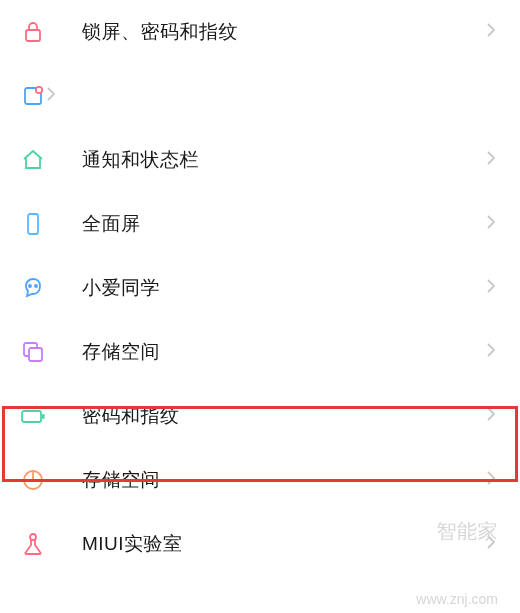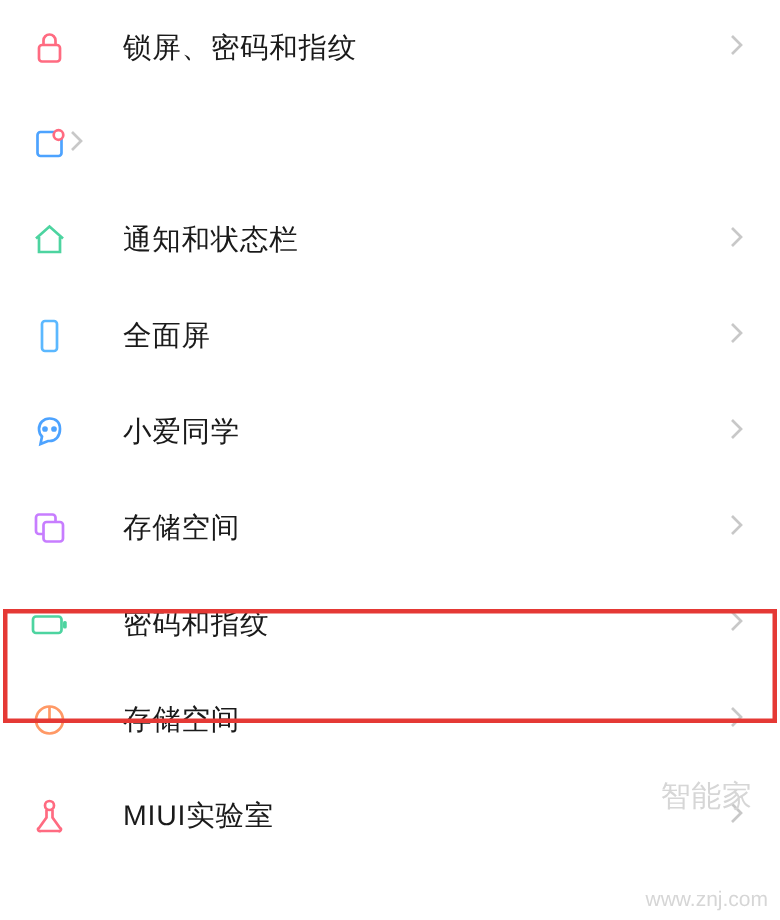--- a/index.html
+++ b/index.html
@@ -44,26 +44,26 @@
       border: 3px solid #e53935;
       left: 2px;
       right: 2px;
       top: 406px;
       height: 76px;
       pointer-events: none;
       z-index: 10;
     }
     .watermark {
       position: absolute;
-      right: 8px;
+      right: 22px;
       bottom: 6px;
       color: #d6d6d6;
       font-size: 20px;
       line-height: 1.15;
-      text-align: center;
+      text-align: right;
       z-index: 5;
       pointer-events: none;
       letter-spacing: 0.5px;
     }
     .watermark .line2 {
       font-size: 14px;
       letter-spacing: 0;
       margin-top: 48px;
     }
   </style>

